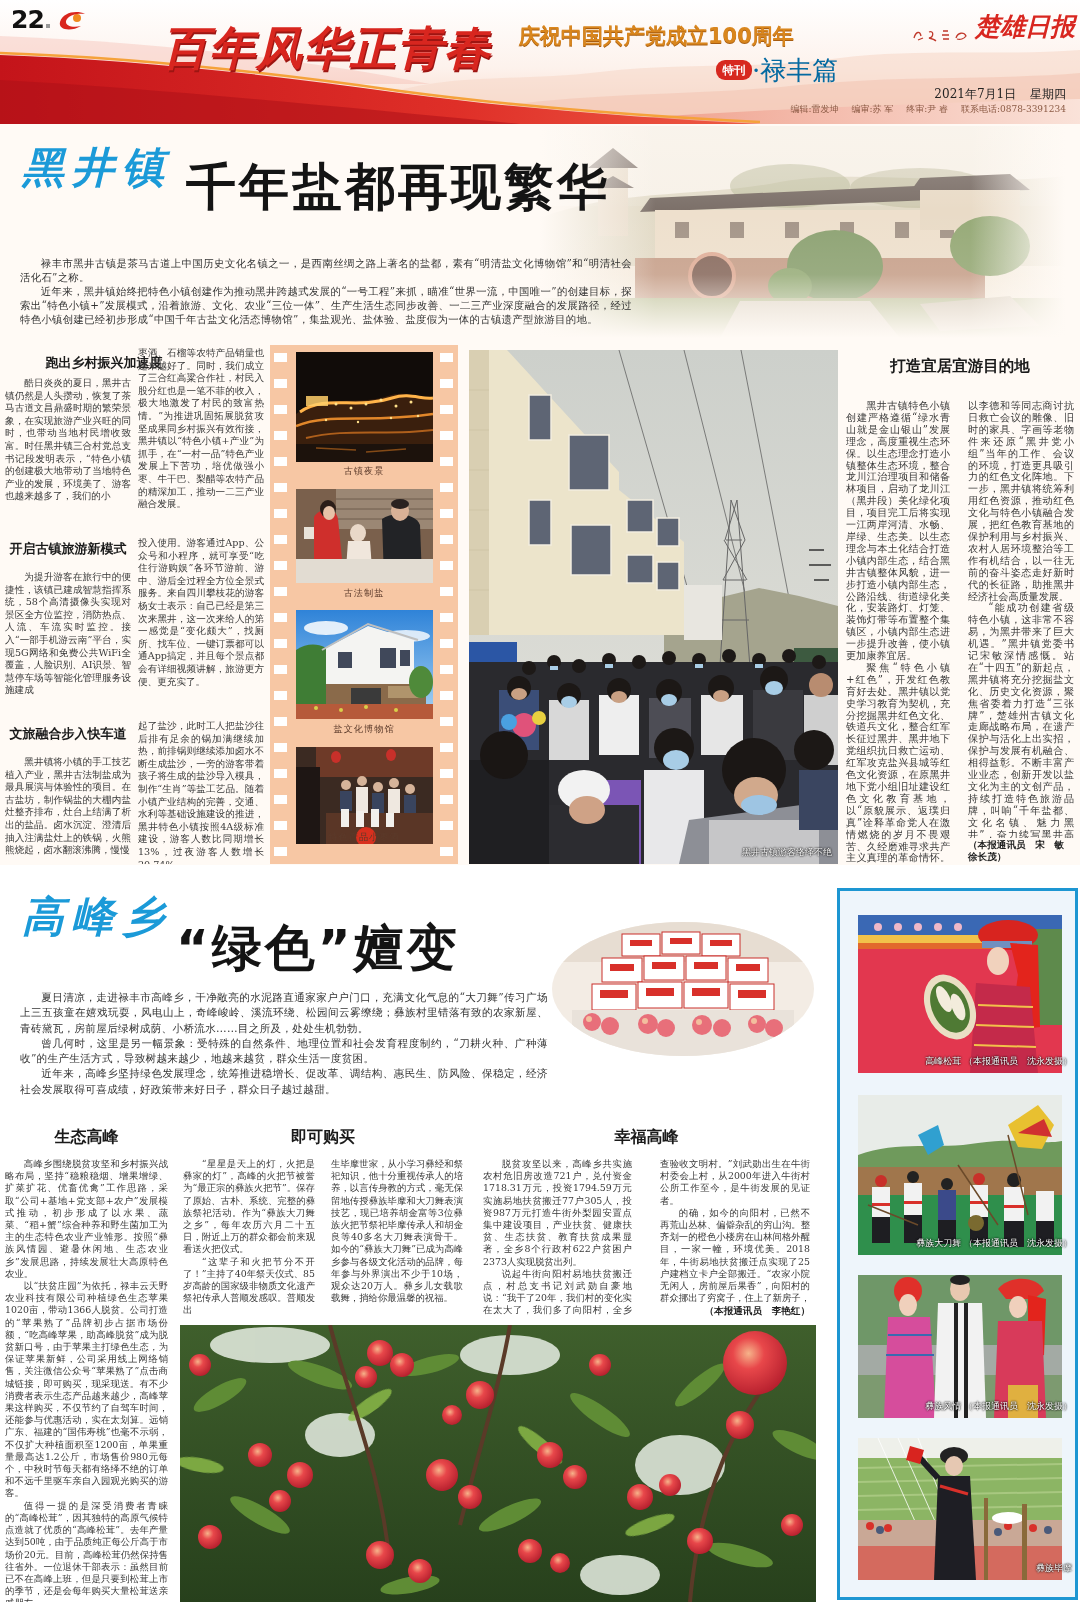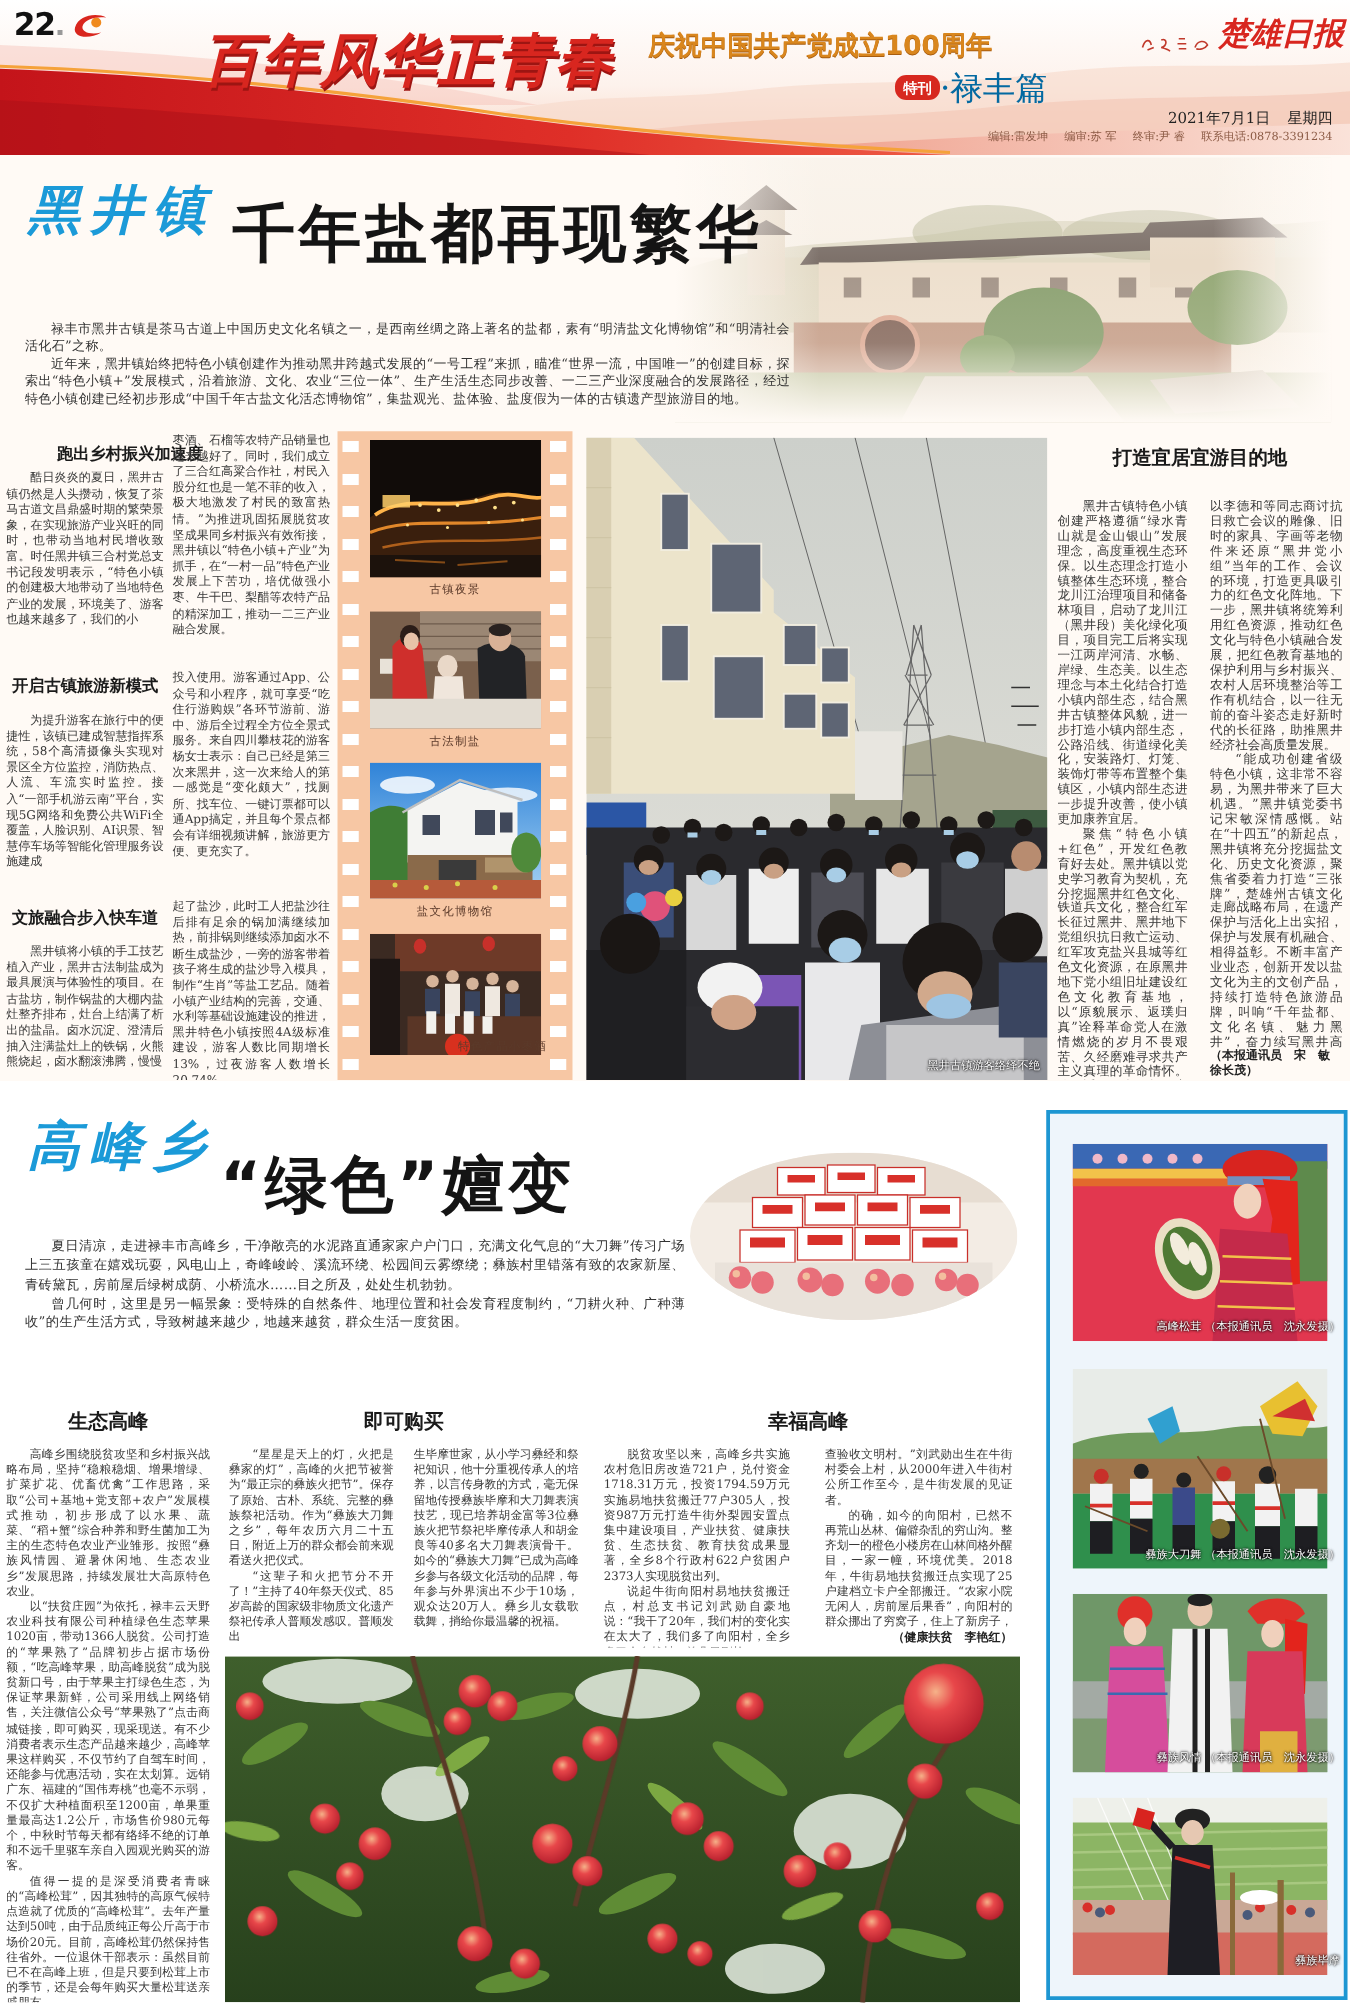--- a/index.html
+++ b/index.html
@@ -297,21 +297,21 @@
         <rect x="30" y="66" width="107" height="31" fill="#5a3626"></rect>
         <g fill="#f2f0ec">
             <rect x="45" y="62" width="8" height="18"></rect>
             <rect x="60" y="64" width="8" height="16"></rect>
             <rect x="75" y="62" width="8" height="18"></rect>
             <rect x="90" y="66" width="8" height="14"></rect>
           </g>
         <circle cx="70" cy="90" r="10" fill="#d8301e"></circle>
       </svg>
     </div>
-    <div class="film-cap" style="top:486px;margin-left:38px;">特色产品小枣酒</div>
+    <div class="film-cap" style="top:486px;">特色产品小枣酒</div>
   </div>
 
   <div class="abs photo" style="left:469px;top:226px;width:369px;height:514px;">
     <svg width="369" height="514" viewBox="0 0 369 514" preserveAspectRatio="none">
       <defs>
           <linearGradient id="sky1" x1="0" y1="0" x2="0" y2="1">
             <stop offset="0" stop-color="#cdd0cb"></stop>
             <stop offset="1" stop-color="#e3e2db"></stop>
           </linearGradient>
         </defs>
@@ -479,20 +479,21 @@
           <circle cx="93" cy="99" r="3"></circle>
           <circle cx="147" cy="100" r="3"></circle>
           <circle cx="202" cy="99" r="3"></circle>
         </g>
     </svg>
   </div>
 
   <div class="abs intro" style="left:20px;top:125px;width:528px;font-size:10.6px;line-height:15.3px;">
     <p>夏日清凉，走进禄丰市高峰乡，干净敞亮的水泥路直通家家户户门口，充满文化气息的“大刀舞”传习广场上三五孩童在嬉戏玩耍，风电山上，奇峰峻岭、溪流环绕、松园间云雾缭绕；彝族村里错落有致的农家新屋、青砖黛瓦，房前屋后绿树成荫、小桥流水……目之所及，处处生机勃勃。</p>
     <p>曾几何时，这里是另一幅景象：受特殊的自然条件、地理位置和社会发育程度制约，“刀耕火种、广种薄收”的生产生活方式，导致树越来越少，地越来越贫，群众生活一度贫困。</p>
+    <p>近年来，高峰乡坚持绿色发展理念，统筹推进稳增长、促改革、调结构、惠民生、防风险、保稳定，经济社会发展取得可喜成绩，好政策带来好日子，群众日子越过越甜。</p>
   </div>
 
   <div class="abs sub-h" style="left:5px;top:262px;width:163px;">生态高峰</div>
   <div class="abs sub-h" style="left:183px;top:262px;width:280px;">即可购买</div>
   <div class="abs sub-h" style="left:483px;top:262px;width:327px;">幸福高峰</div>
 
   <div class="abs txt txt2" style="left:5px;top:293px;width:163px;height:444px;">
     <p>高峰乡围绕脱贫攻坚和乡村振兴战略布局，坚持“稳粮稳烟、增果增绿、扩菜扩花、优畜优禽”工作思路，采取“公司+基地+党支部+农户”发展模式推动，初步形成了以水果、蔬菜、“稻+蟹”综合种养和野生菌加工为主的生态特色农业产业雏形。按照“彝族风情园、避暑休闲地、生态农业乡”发展思路，持续发展壮大高原特色农业。</p>
     <p>以“扶贫庄园”为依托，禄丰云天野农业科技有限公司种植绿色生态苹果1020亩，带动1366人脱贫。公司打造的“苹果熟了”品牌初步占据市场份额，“吃高峰苹果，助高峰脱贫”成为脱贫新口号，由于苹果主打绿色生态，为保证苹果新鲜，公司采用线上网络销售，关注微信公众号“苹果熟了”点击商城链接，即可购买，现采现送。有不少消费者表示生态产品越来越少，高峰苹果这样购买，不仅节约了自驾车时间，还能参与优惠活动，实在太划算。远销广东、福建的“国伟寿桃”也毫不示弱，不仅扩大种植面积至1200亩，单果重量最高达1.2公斤，市场售价980元每个，中秋时节每天都有络绎不绝的订单和不远千里驱车亲自入园观光购买的游客。</p>
     <p>值得一提的是深受消费者青睐的“高峰松茸”，因其独特的高原气候特点造就了优质的“高峰松茸”。去年产量达到50吨，由于品质纯正每公斤高于市场价20元。目前，高峰松茸仍然保持售往省外。一位退休干部表示：虽然目前已不在高峰上班，但是只要到松茸上市的季节，还是会每年购买大量松茸送亲戚朋友。</p>
@@ -507,21 +508,21 @@
   </div>
 
   <div class="abs txt txt2" style="left:483px;top:293px;width:149px;height:160px;">
     <p>脱贫攻坚以来，高峰乡共实施农村危旧房改造721户，兑付资金1718.31万元，投资1794.59万元实施易地扶贫搬迁77户305人，投资987万元打造牛街外梨园安置点集中建设项目，产业扶贫、健康扶贫、生态扶贫、教育扶贫成果显著，全乡8个行政村622户贫困户2373人实现脱贫出列。</p>
     <p>说起牛街向阳村易地扶贫搬迁点，村总支书记刘武勋自豪地说：“我干了20年，我们村的变化实在太大了，我们多了向阳村，全乡多了个自然村，前几日刚检</p>
   </div>
   <div class="abs txt txt2" style="left:660px;top:293px;width:150px;height:146px;">
     <p class="cont">查验收文明村。”刘武勋出生在牛街村委会上村，从2000年进入牛街村公所工作至今，是牛街发展的见证者。</p>
     <p>的确，如今的向阳村，已然不再荒山丛林、偏僻杂乱的穷山沟。整齐划一的橙色小楼房在山林间格外醒目，一家一幢，环境优美。2018年，牛街易地扶贫搬迁点实现了25户建档立卡户全部搬迁。“农家小院无闲人，房前屋后果香”，向阳村的群众挪出了穷窝子，住上了新房子，过上了好日子。</p>
   </div>
-  <div class="abs byline" style="left:660px;top:440px;width:150px;text-align:right;">（健康扶贫　李艳红）</div>
+  <div class="abs byline" style="left:660px;top:440px;width:150px;text-align:right;">（本报通讯员　李艳红）</div>
 
   <div class="abs photo" style="left:180px;top:460px;width:636px;height:277px;">
     <svg width="636" height="277" viewBox="0 0 636 277" preserveAspectRatio="none">
       <defs>
         <linearGradient id="leafbg" x1="0" y1="0" x2="0" y2="1">
             <stop offset="0" stop-color="#3f5f2c"></stop>
             <stop offset="1" stop-color="#27401c"></stop>
           </linearGradient>
         <radialGradient id="peach" cx=".4" cy=".35" r=".7">
             <stop offset="0" stop-color="#f6b38a"></stop>

